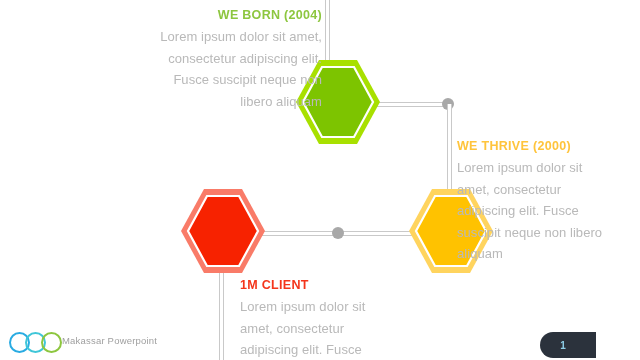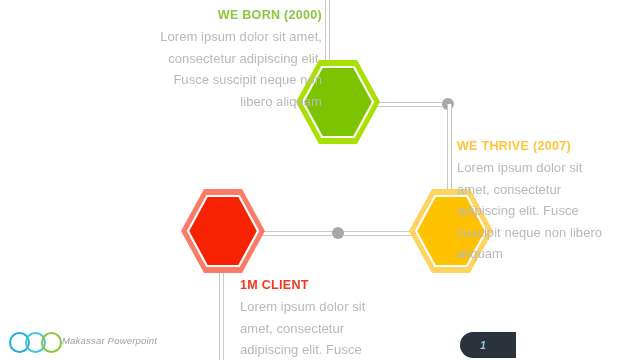--- a/index.html
+++ b/index.html
@@ -38,21 +38,21 @@
     line-height:1.15;
   }
   .block .body{
     font-size:13px;color:#b9b9b9;line-height:1.65;margin:0;
     letter-spacing:.05px;
   }
   .ta-right{text-align:right;}
   .ta-left{text-align:left;}
 
   
-  .footer{position:absolute;left:0;bottom:0;width:516px;height:34px;font-style:italic;}
+  .footer{position:absolute;left:0;bottom:0;width:596px;height:34px;}
   .rings{position:absolute;left:9px;top:4px;width:58px;height:24px;}
   .rings .ring{
     position:absolute;top:2px;width:21px;height:21px;border-radius:50%;
     box-sizing:border-box;background:transparent;
   }
   .ring.r1{left:0px;border:2px solid #29ABE2;}
   .ring.r2{left:16px;border:2px solid #3FC6D8;}
   .ring.r3{left:32px;border:2px solid #8DC63F;}
   .brand{
     position:absolute;left:62px;top:9px;font-size:9.5px;color:#9f9f9f;
@@ -102,26 +102,26 @@
   </div>
 
   <div class="hexwrap" style="left:405px;top:185px;width:92px;height:92px;">
     <svg width="92" height="92" viewBox="0 0 92 92">
       <polygon points="27,4 65,4 88,46 65,88 27,88 4,46" fill="#FFD45E"></polygon>
       <polygon points="30,11 62,11 81,46 62,81 30,81 11,46" fill="#FFC200" stroke="#ffffff" stroke-width="2.2"></polygon>
     </svg>
   </div>
 
   <div class="block ta-right" style="left:150px;top:8px;width:172px;">
-    <div class="title" style="color:#8DC63F;">WE BORN (2000)</div>
+    <div class="title" style="color:#8DC63F;">WE BORN (2004)</div>
     <div class="body">Lorem ipsum dolor sit amet, consectetur adipiscing elit. Fusce suscipit neque non libero aliquam</div>
   </div>
 
   <div class="block ta-left" style="left:457px;top:139px;width:155px;">
-    <div class="title" style="color:#FFC43C;">WE THRIVE (2007)</div>
+    <div class="title" style="color:#FFC43C;">WE THRIVE (2000)</div>
     <div class="body">Lorem ipsum dolor sit amet, consectetur adipiscing elit. Fusce suscipit neque non libero aliquam</div>
   </div>
 
   <div class="block ta-left" style="left:240px;top:278px;width:155px;">
     <div class="title" style="color:#F4351B;">1M CLIENT</div>
     <div class="body">Lorem ipsum dolor sit amet, consectetur adipiscing elit. Fusce suscipit neque non libero aliquam</div>
   </div>
 
   <div class="footer">
     <div class="rings">

